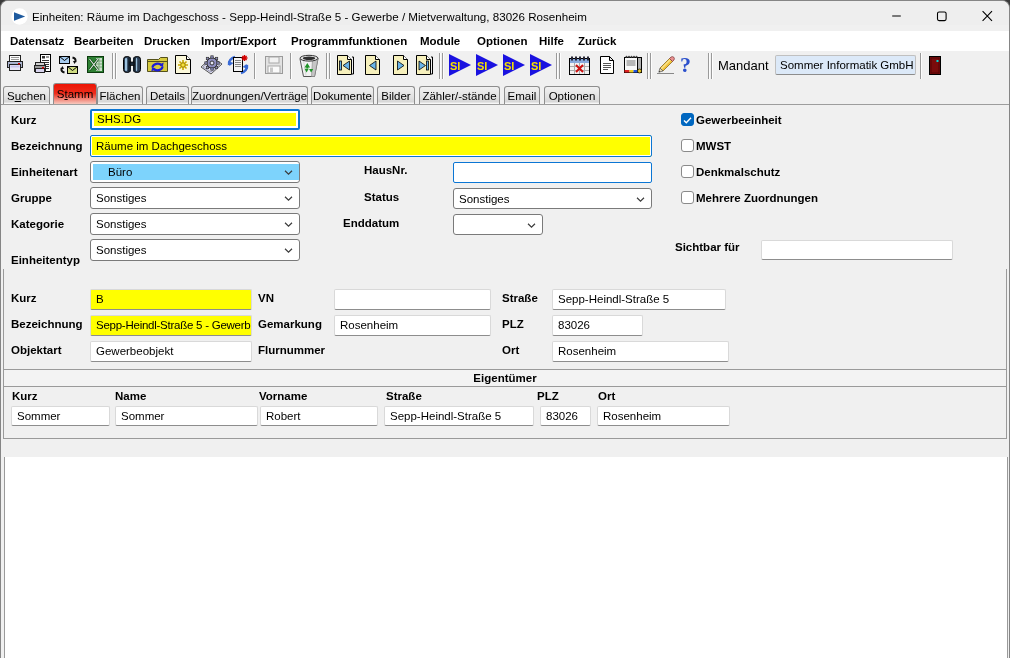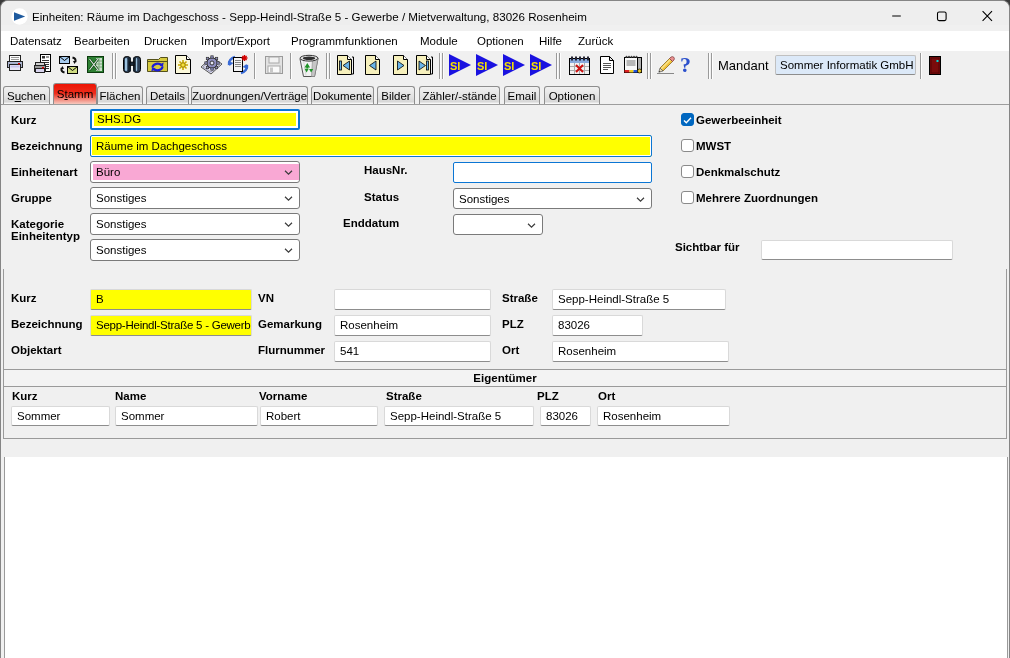--- a/index.html
+++ b/index.html
@@ -7,21 +7,21 @@
   body { font-family:"Liberation Sans", sans-serif; }
   #win { position:absolute; left:0; top:0; width:1010px; height:658px;
          background:#f0f0f0; border-radius:8px 8px 0 0; overflow:hidden;
          border:1px solid #858585; border-bottom:none; }
   .abs { position:absolute; }
   
   #titlebar { position:absolute; left:0; top:0; width:100%; height:24px; background:#eeeeee; }
   #title-text { position:absolute; left:31px; top:9px; font-size:11.6px; color:#000; white-space:nowrap; }
   
   #menubar { position:absolute; left:0; top:30px; width:100%; height:20px; background:#ffffff; }
-  .mi { position:absolute; top:4px; font-size:11.5px; color:#000; white-space:nowrap; }
+  .mi { position:absolute; top:4px; font-size:11.5px; color:#000; white-space:nowrap;font-weight:bold; }
   
   #toolbar { position:absolute; left:0; top:50px; width:100%; height:32px; background:#f0f0f0; }
   .ticon { position:absolute; top:53px; }
   .tsep1 { position:absolute; top:2px; width:1px; height:26px; background:#9a9a9a; box-shadow:1px 0 0 #fdfdfd; }
   .tsep2 { position:absolute; top:2px; width:1px; height:26px; background:#9a9a9a; box-shadow:1px 0 0 #fdfdfd, 3px 0 0 #9a9a9a, 4px 0 0 #fdfdfd; }
   
   #tabbar { position:absolute; left:0; top:82px; width:100%; height:22px; background:#f0f0f0; }
   #tabline { position:absolute; left:0; top:21px; width:100%; height:1px; background:#9d9d9d; }
   .tab { position:absolute; top:3px; height:19px; border:1px solid #8e8e8e; border-bottom:none;
          border-radius:3px 3px 0 0; background:linear-gradient(180deg,#f1f1f1 0%,#e2e2e2 55%,#d7d7d7 82%,#f8f8f8 92%);
@@ -355,28 +355,28 @@
     <div id="tabline"></div>
   </div>
 
   <div id="content">
 
     <div class="lbl" style="left:10px;top:9px">Kurz</div>
     <div class="lbl" style="left:10px;top:35px">Bezeichnung</div>
     <div class="lbl" style="left:10px;top:61px">Einheitenart</div>
     <div class="lbl" style="left:10px;top:87px">Gruppe</div>
     <div class="lbl" style="left:10px;top:113px">Kategorie</div>
-    <div class="lbl" style="left:10px;top:125px">Einheitentyp</div>
+    <div class="lbl" style="left:10px;top:149px">Einheitentyp</div>
 
     <div class="abs" style="left:89px;top:30px;width:562px;height:22px;background:#ffff00;border:1px solid #0b76d4;border-radius:2px;box-shadow:inset 0 0 0 1px #fff;font-size:11.5px;line-height:20px;padding-left:5px">Räume im Dachgeschoss</div>
 
     <div class="abs" style="left:89px;top:4px;width:210px;height:21px;background:#ffff00;border:2px solid #0b76d4;border-radius:2px;box-shadow:inset 0 0 0 2px #fff;font-size:11.5px;line-height:17px;padding-left:5px">SHS.DG</div>
 
     <div class="combo" style="left:89px;top:56px;width:210px;height:22px;padding-left:0">
-      <div class="abs" style="left:2px;top:2px;width:218px;height:16px;background:#f9a8d4;font-size:11.5px;line-height:16px;padding-left:3px">Büro</div>
+      <div class="abs" style="left:2px;top:2px;width:218px;height:16px;background:#7dd3fc;font-size:11.5px;line-height:16px;padding-left:15px">Büro</div>
       <svg class="chev" viewBox="0 0 9 9">
           <path d="M1 2.8 L4.5 6.2 L8 2.8" fill="none" stroke="#3b3b3b" stroke-width="1.2"></path>
         </svg>
     </div>
     <div class="combo" style="left:89px;top:82px;width:210px;height:22px">Sonstiges
       <svg class="chev" viewBox="0 0 9 9">
           <path d="M1 2.8 L4.5 6.2 L8 2.8" fill="none" stroke="#3b3b3b" stroke-width="1.2"></path>
         </svg></div>
     <div class="combo" style="left:89px;top:108px;width:210px;height:22px">Sonstiges
       <svg class="chev" viewBox="0 0 9 9">
@@ -418,26 +418,26 @@
 
     <div class="abs" style="left:2px;top:164px;width:1px;height:170px;background:#9a9a9a"></div>
     <div class="abs" style="left:1005px;top:164px;width:1px;height:170px;background:#9a9a9a"></div>
     <div class="abs" style="left:2px;top:333px;width:1004px;height:1px;background:#9a9a9a"></div>
 
     <div class="lbl" style="left:10px;top:187px">Kurz</div>
     <div class="lbl" style="left:10px;top:213px">Bezeichnung</div>
     <div class="lbl" style="left:10px;top:239px">Objektart</div>
     <div class="fld yel" style="left:89px;top:184px;width:162px;height:21px">B</div>
     <div class="fld yel" style="left:89px;top:210px;width:162px;height:21px;letter-spacing:-0.25px">Sepp-Heindl-Straße 5 - Gewerbe /</div>
+    <div class="fld" style="left:89px;top:236px;width:162px;height:21px">Gewerbeobjekt</div>
     <div class="lbl" style="left:257px;top:187px">VN</div>
     <div class="lbl" style="left:257px;top:213px">Gemarkung</div>
     <div class="lbl" style="left:257px;top:239px">Flurnummer</div>
     <div class="fld" style="left:333px;top:184px;width:157px;height:21px"></div>
     <div class="fld" style="left:333px;top:210px;width:157px;height:21px">Rosenheim</div>
-    <div class="fld" style="left:333px;top:236px;width:157px;height:21px">541</div>
     <div class="lbl" style="left:501px;top:187px">Straße</div>
     <div class="lbl" style="left:501px;top:213px">PLZ</div>
     <div class="lbl" style="left:501px;top:239px">Ort</div>
     <div class="fld" style="left:551px;top:184px;width:174px;height:21px">Sepp-Heindl-Straße 5</div>
     <div class="fld" style="left:551px;top:210px;width:91px;height:21px">83026</div>
     <div class="fld" style="left:551px;top:236px;width:177px;height:21px">Rosenheim</div>
 
     <div class="hdrbar" style="top:264px;height:18px;line-height:17px">Eigentümer</div>
     <div class="lbl" style="left:11px;top:285px">Kurz</div>
     <div class="lbl" style="left:114px;top:285px">Name</div>

